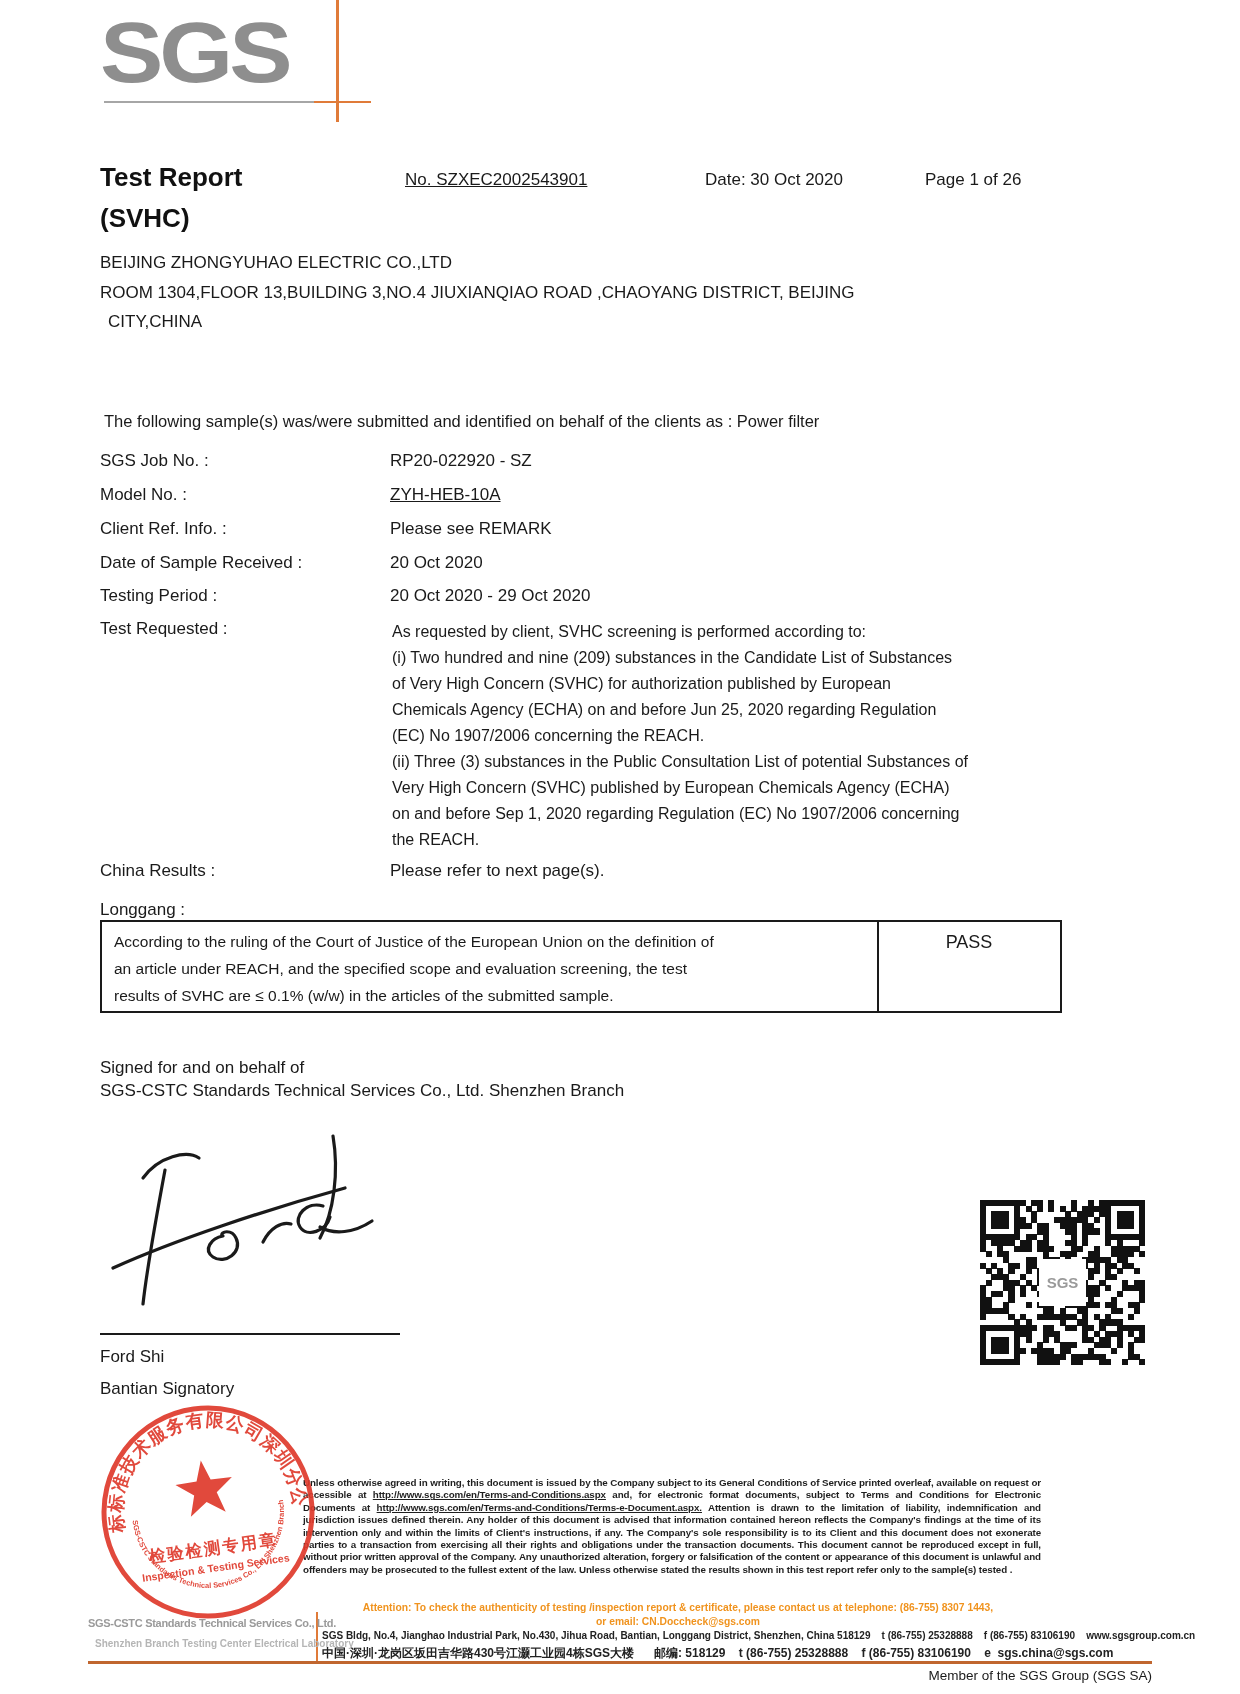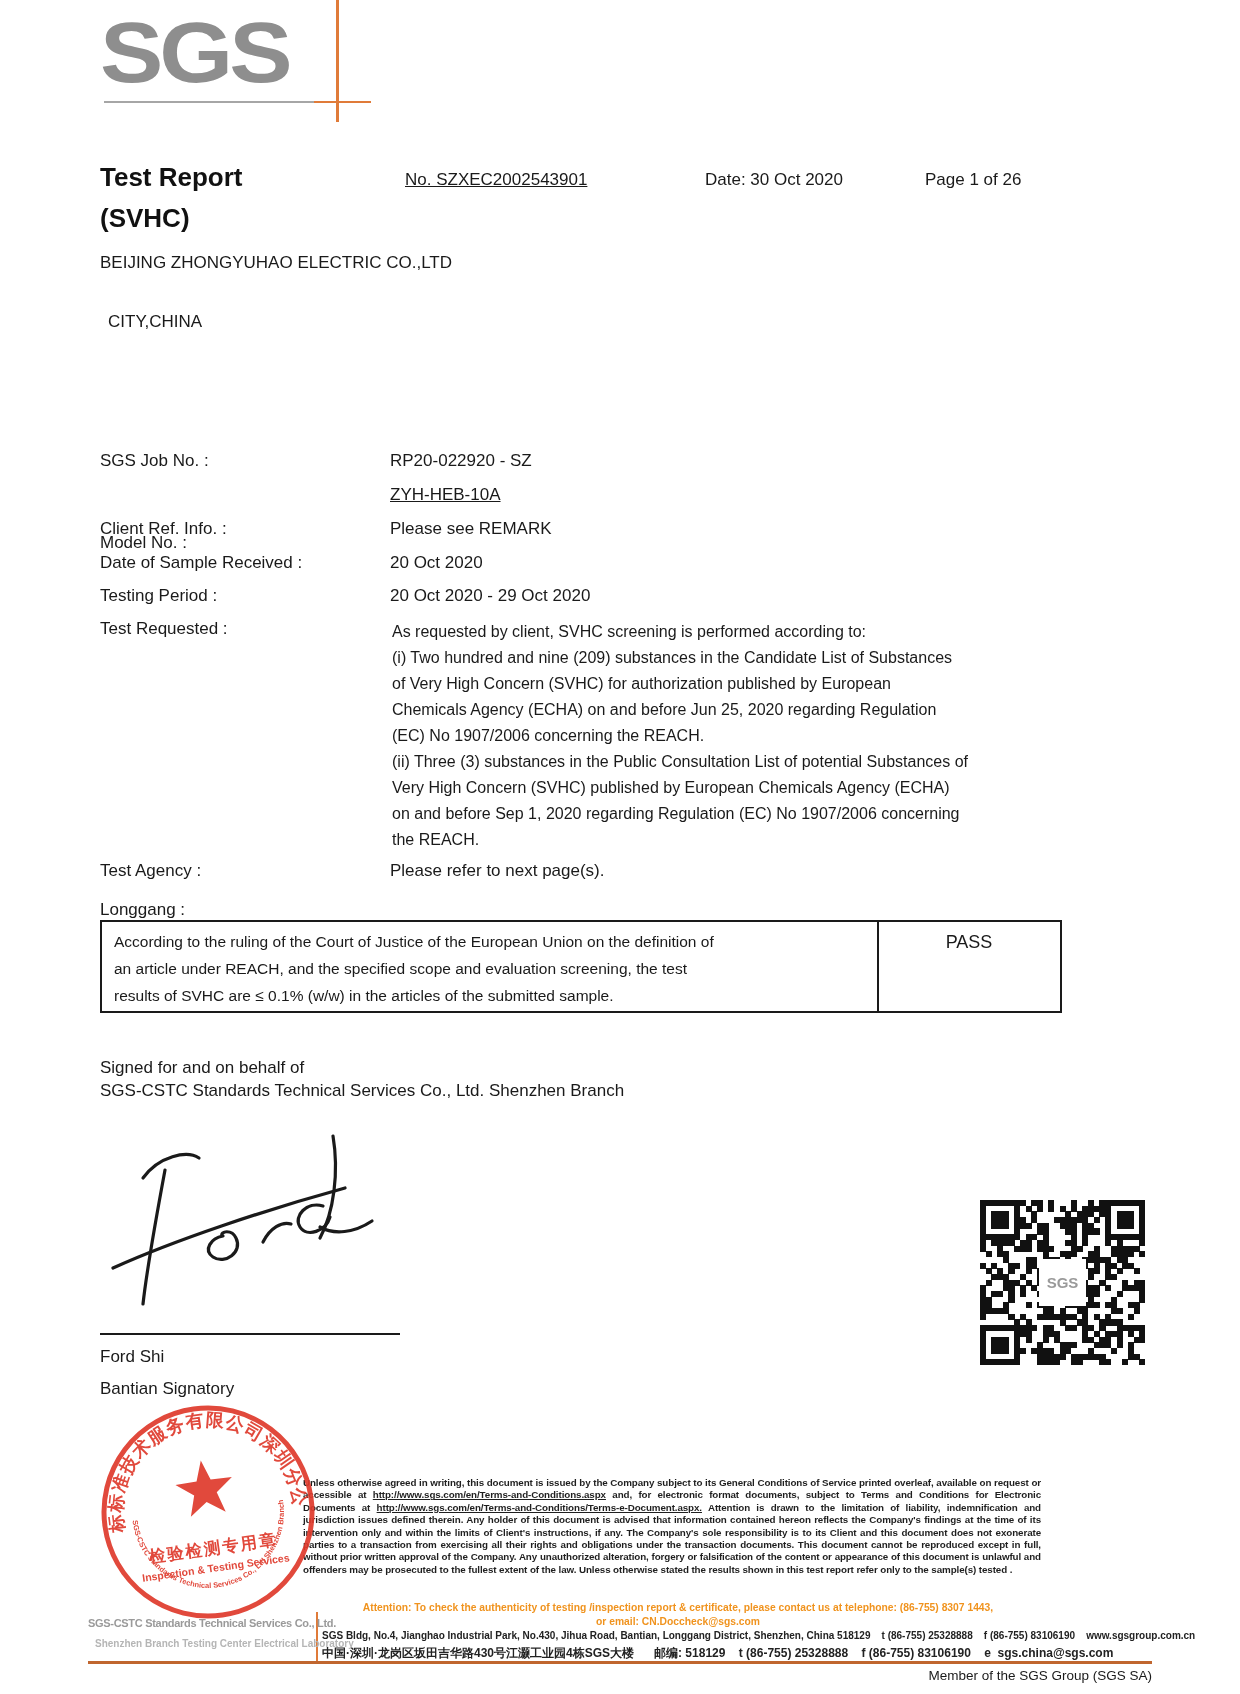--- a/index.html
+++ b/index.html
@@ -32,27 +32,29 @@
   <div class="abs" style="left:104px;top:101px;width:210px;height:2px;background:#a6a6a6;"></div>
   <div class="abs" style="left:314px;top:101px;width:57px;height:2px;background:#e07b39;"></div>
 
   <div class="abs title" style="left:100px;top:162px;">Test Report</div>
   <div class="abs title" style="left:100px;top:203px;">(SVHC)</div>
   <div class="abs meta" style="left:405px;top:170px;text-decoration:underline;">No. SZXEC2002543901</div>
   <div class="abs meta" style="left:705px;top:170px;">Date: 30 Oct 2020</div>
   <div class="abs meta" style="left:925px;top:170px;">Page 1 of 26</div>
 
   <div class="abs body17" style="left:100px;top:252px;">BEIJING ZHONGYUHAO ELECTRIC CO.,LTD</div>
+  <div class="abs body17" style="left:100px;top:282px;">ROOM 1304,FLOOR 13,BUILDING 3,NO.4 JIUXIANQIAO ROAD ,CHAOYANG DISTRICT, BEIJING</div>
   <div class="abs body17" style="left:108px;top:311px;">CITY,CHINA</div>
 
+  <div class="abs" style="left:104px;top:412px;font-size:16.5px;">The following sample(s) was/were submitted and identified on behalf of the clients as : Power filter</div>
 
   <div class="abs body17" style="left:100px;top:450px;">SGS Job No. :</div>
   <div class="abs body17" style="left:390px;top:450px;">RP20-022920 - SZ</div>
 
-  <div class="abs body17" style="left:100px;top:484px;margin-top:48px;">Model No. :</div>
+  <div class="abs body17" style="left:100px;top:484px;">Model No. :</div>
   <div class="abs body17" style="left:390px;top:484px;text-decoration:underline;">ZYH-HEB-10A</div>
 
   <div class="abs body17" style="left:100px;top:518px;">Client Ref. Info. :</div>
   <div class="abs body17" style="left:390px;top:518px;">Please see REMARK</div>
 
   <div class="abs body17" style="left:100px;top:552px;">Date of Sample Received :</div>
   <div class="abs body17" style="left:390px;top:552px;">20 Oct 2020</div>
 
   <div class="abs body17" style="left:100px;top:585px;">Testing Period :</div>
   <div class="abs body17" style="left:390px;top:585px;">20 Oct 2020 - 29 Oct 2020</div>
@@ -61,21 +63,21 @@
   <div class="abs para preline" style="left:392px;top:619px;width:730px;">As requested by client, SVHC screening is performed according to:
 (i) Two hundred and nine (209) substances in the Candidate List of Substances
 of Very High Concern (SVHC) for authorization published by European
 Chemicals Agency (ECHA) on and before Jun 25, 2020 regarding Regulation
 (EC) No 1907/2006 concerning the REACH.
 (ii) Three (3) substances in the Public Consultation List of potential Substances of
 Very High Concern (SVHC) published by European Chemicals Agency (ECHA)
 on and before Sep 1, 2020 regarding Regulation (EC) No 1907/2006 concerning
 the REACH.</div>
 
-  <div class="abs body17" style="left:100px;top:860px;">Test Agency :</div>
+  <div class="abs body17" style="left:100px;top:860px;">China Results :</div>
   <div class="abs body17" style="left:390px;top:860px;">Please refer to next page(s).</div>
 
   <div class="abs body17" style="left:100px;top:899px;">Longgang :</div>
   <div class="abs sumbox" style="left:100px;top:920px;width:962px;height:93px;">
     <div class="abs preline" style="left:12px;top:6px;width:745px;font-size:15.5px;line-height:27px;">According to the ruling of the Court of Justice of the European Union on the definition of
 an article under REACH, and the specified scope and evaluation screening, the test
 results of SVHC are ≤ 0.1% (w/w) in the articles of the submitted sample.</div>
     <div class="abs" style="left:775px;top:0;width:2px;height:89px;background:#1a1a1a;"></div>
     <div class="abs" style="left:777px;top:10px;width:180px;text-align:center;font-size:18px;">PASS</div>
   </div>

